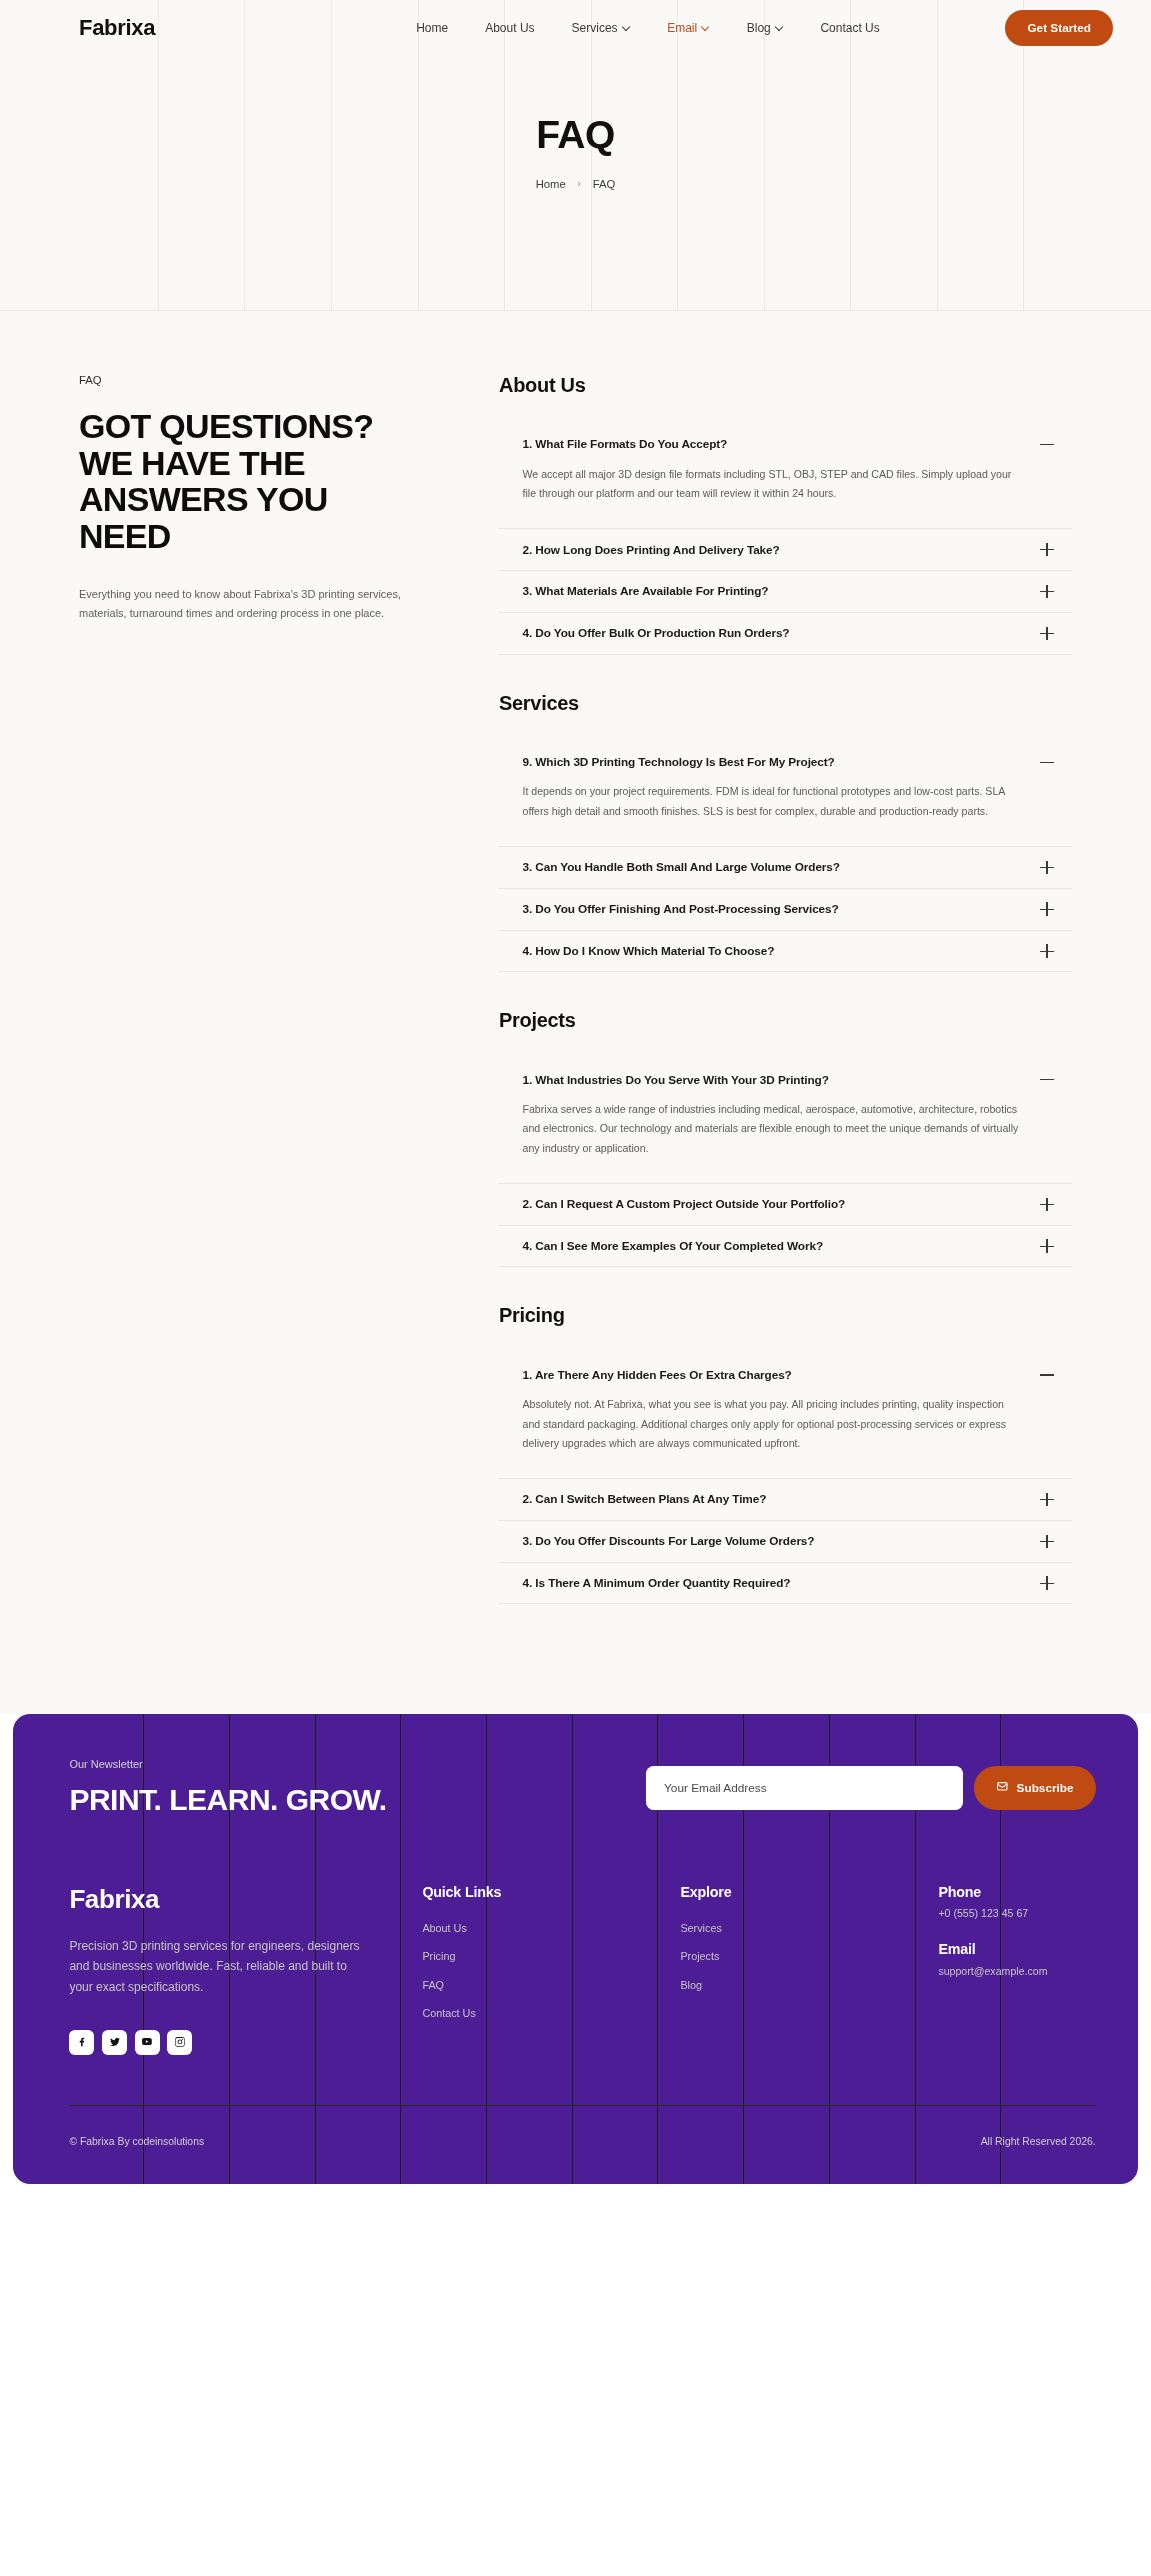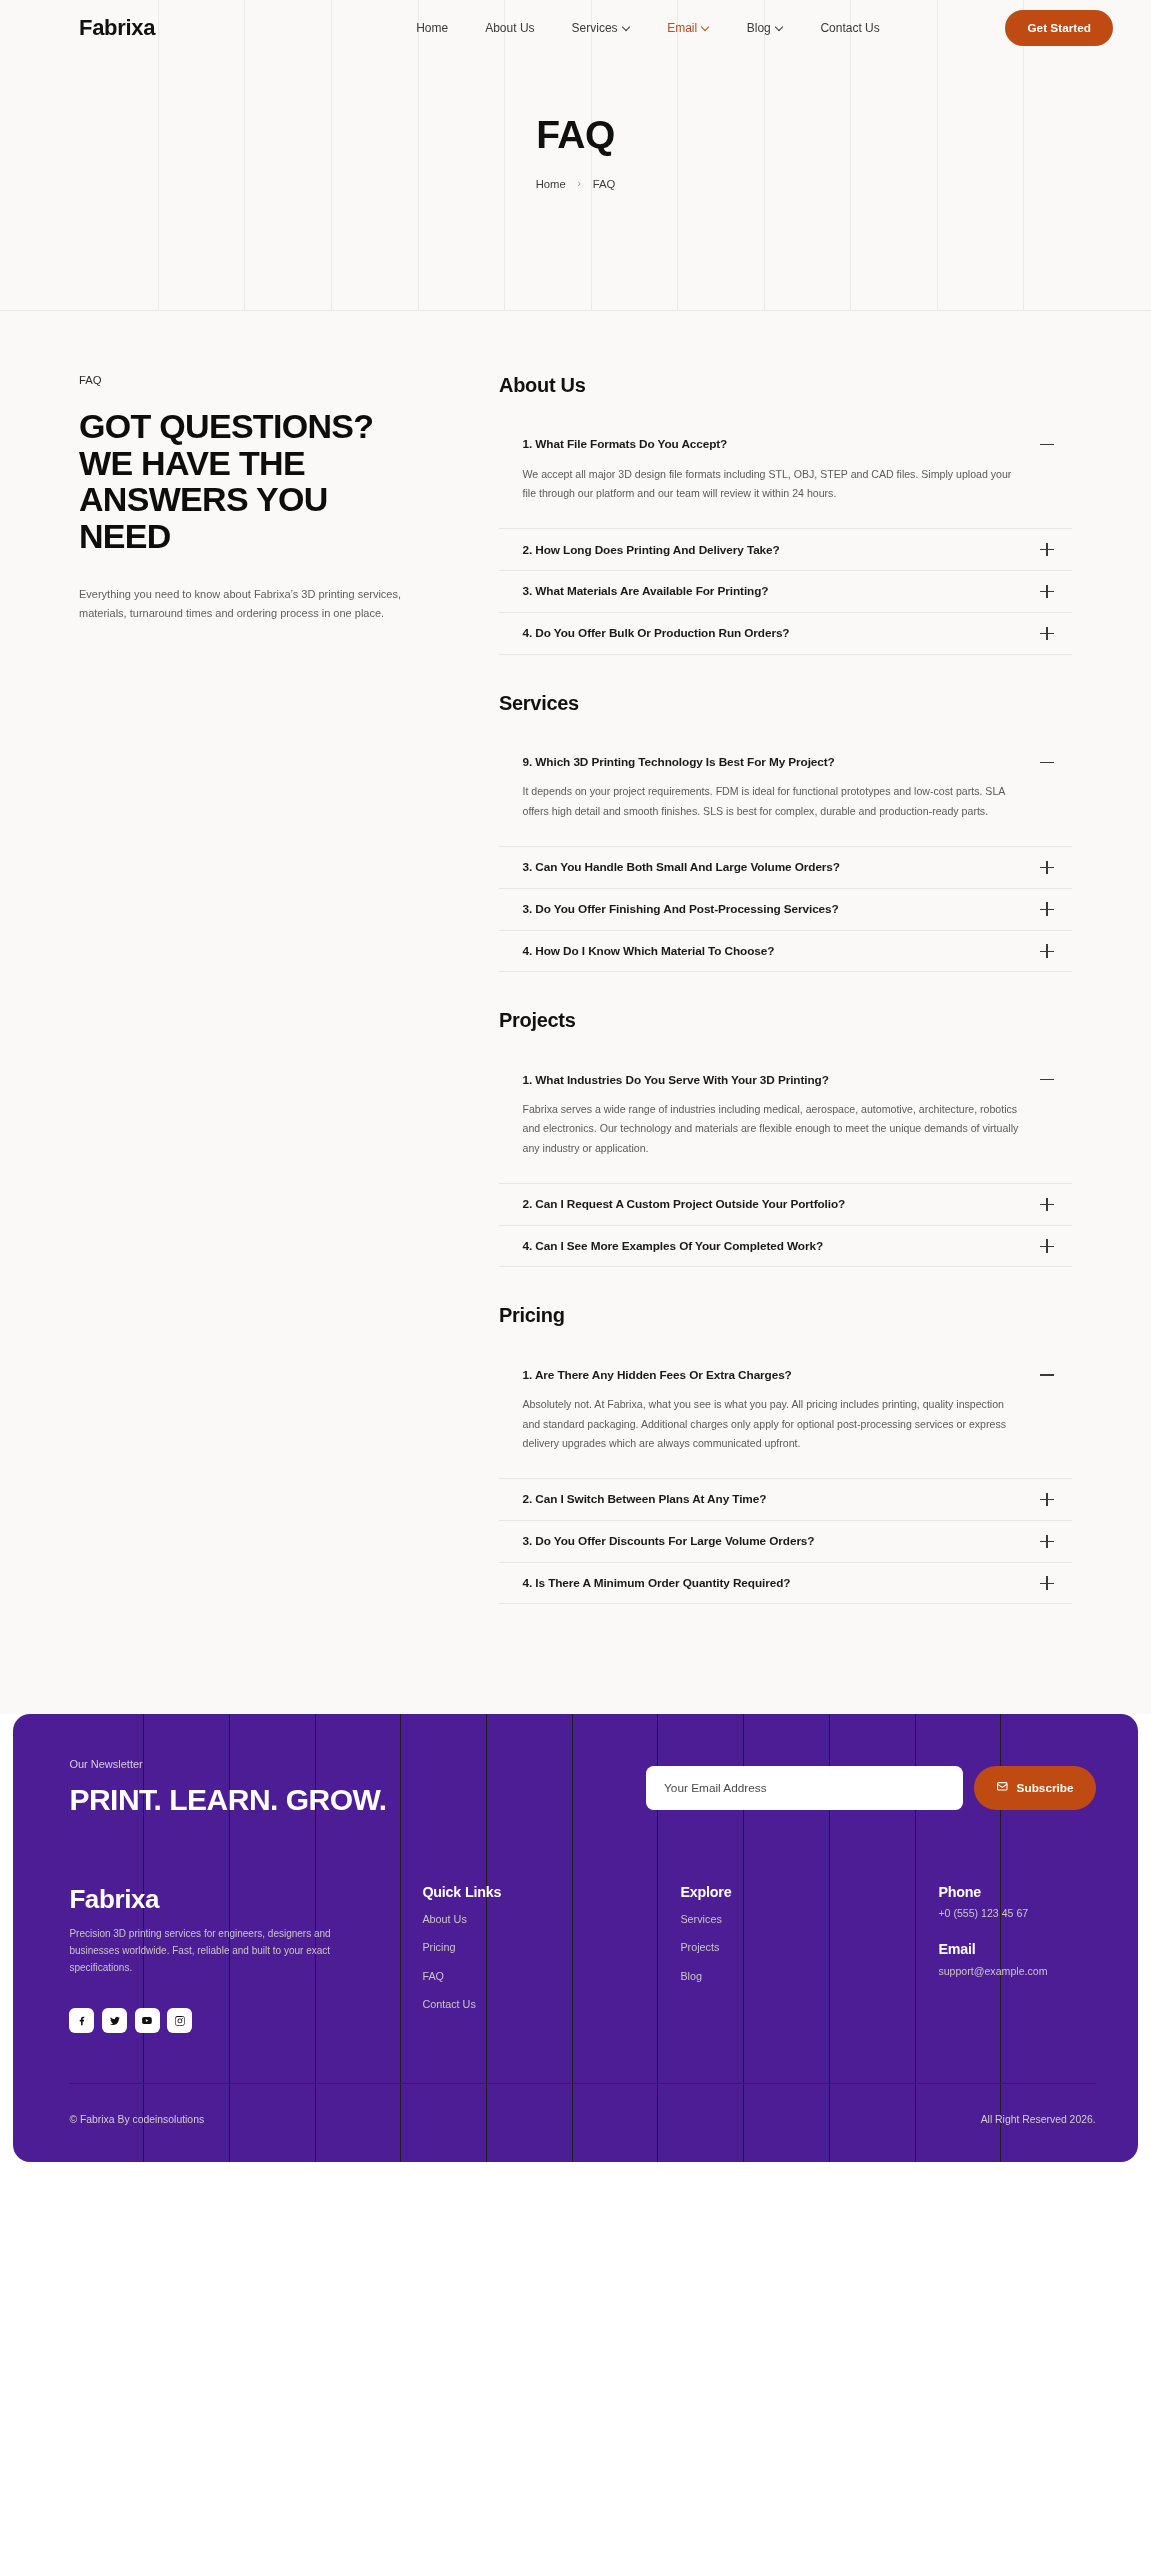--- a/index.html
+++ b/index.html
@@ -128,30 +128,30 @@
     font-family: inherit; font-size: 11.8px; font-weight: 600;
     height: 44px; padding: 0 22px; border-radius: 839px;
   }
 
   .fcols {
     position: relative; z-index: 2;
     display: flex; padding: 30px 0 50px 0;
   }
   .fcol-brand { width: 353px; flex: none; padding-right: 59px; }
   .fbrand { font-size: 26px; font-weight: 700; letter-spacing: -0.4px; color: #ffffff; }
-  .fdesc { margin-top: 10px; font-size: 10px; line-height: 1.72; color: #c9c7c4; max-width: 319px; }
+  .fdesc { margin-top: 21px; font-size: 12px; line-height: 1.72; color: #c9c7c4; max-width: 319px; }
   .socials { margin-top: 32px; display: flex; gap: 7.6px; }
   .soc {
     width: 25px; height: 25px; border-radius: 5.9px; background: #ffffff;
     display: flex; align-items: center; justify-content: center; cursor: pointer;
   }
   .soc svg { width: 11.8px; height: 11.8px; fill: #111111; }
 
   .fcol { width: 258px; flex: none; }
-  .fcol-title { font-size: 14.3px; font-weight: 700; color: #ffffff; margin-bottom: 11px; letter-spacing: -0.2px; }
+  .fcol-title { font-size: 14.3px; font-weight: 700; color: #ffffff; margin-bottom: 20px; letter-spacing: -0.2px; }
   .fcol ul { list-style: none; }
   .fcol li { margin-bottom: 13.4px; }
   .fcol a { font-size: 10.8px; color: #c9c7c4; text-decoration: none; }
   .contact-line { font-size: 10.6px; color: #c9c7c4; margin-bottom: 22px; }
   .contact-title { font-size: 14.3px; font-weight: 700; color: #ffffff; margin-bottom: 7.6px; letter-spacing: -0.2px; }
 
   .fbottom {
     position: relative; z-index: 2;
     border-top: 0.8px solid #2a2a2a;
     display: flex; align-items: center; justify-content: space-between;

